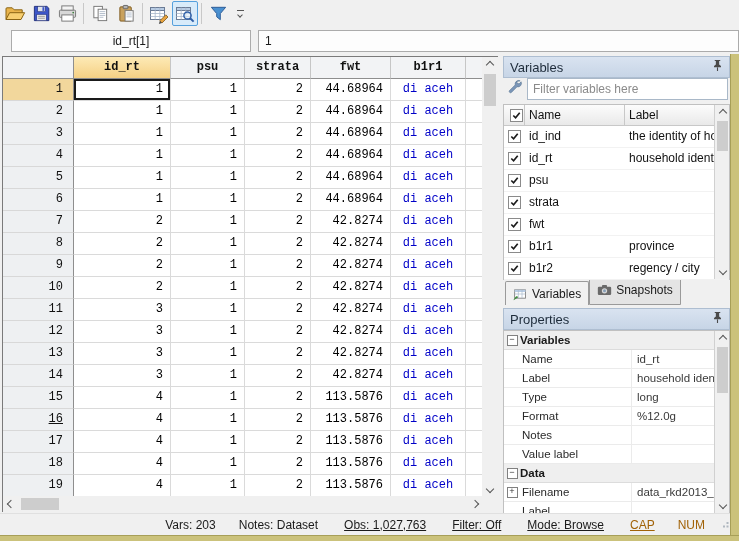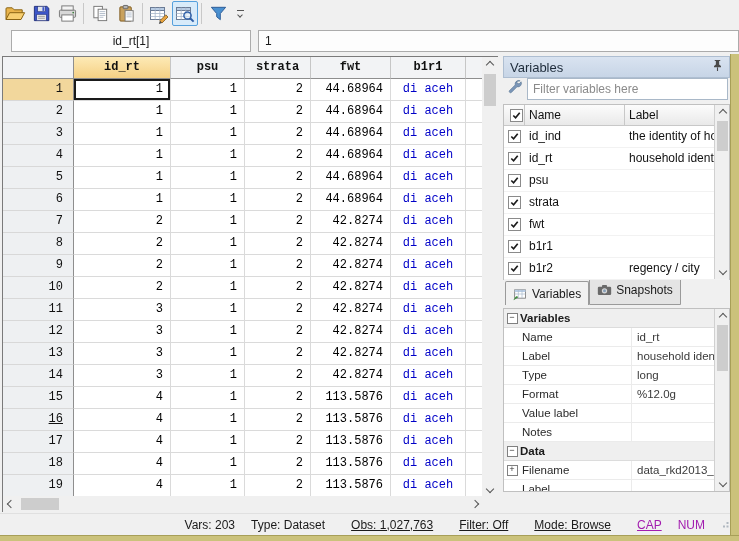--- a/index.html
+++ b/index.html
@@ -86,23 +86,23 @@
   .pr-row { display:flex; height:19px; border-bottom:1px solid #ebebeb; background:#fff; }
   .pr-gutter { width:16px; display:flex; align-items:center; justify-content:center; }
   .pr-label { width:112px; line-height:18px; padding-left:2px; color:#2a2a2a; white-space:nowrap; overflow:hidden; border-right:1px solid #ebebeb; font-size:11.5px; }
   .pr-value { flex:1; line-height:18px; padding-left:5px; color:#3a3a3a; white-space:nowrap; overflow:hidden; font-size:11.5px; }
   .pr-section .pr-sec-label { font-weight:bold; color:#1a1a1a; font-size:11.5px; }
   .boxctl { width:11px; height:11px; border:1px solid #808080; background:#fff; font-size:9px; line-height:9px; text-align:center; color:#333; font-family:"Liberation Mono",monospace; }
   .props-body .vscroll { right:0; top:0; height:182px; border-left:1px solid #d0d0d0; width:15px; }
 
   
   .statusbar { position:absolute; left:0; top:513px; width:739px; height:22px; background:#f0f0f0; border-top:1px solid #e0e0e0; display:flex; align-items:center; justify-content:flex-end; padding-right:34px; color:#1a1a1a; font-size:12px; }
-  .sb-item { margin-left:16px; }
+  .sb-item { margin-left:23px; }
   .sb-item.gap { margin-left:26px;text-decoration:underline; }
-  .sb-item.dim { color:#a21caf; }
+  .sb-item.dim { color:#a16207; }
   .grip { position:absolute; right:6px; bottom:4px; }
 
   
   .olive-right { position:absolute; right:0; top:54px; width:9px; height:481px; background:#cbc27b; border-left:1px solid #a79f58; }
   .olive-bottom { position:absolute; left:0; bottom:0; width:739px; height:6px; background:#cbc27b; border-top:1px solid #a79f58; }
 </style>
 </head>
 <body>
 
 <div class="window">
@@ -496,20 +496,21 @@
             </div>
             <div class="vt-row">
               <div class="vt-col-cb">
                 <span class="checkbox">
                   <svg width="11" height="11" viewBox="0 0 12 12">
                     <path d="M2.5,6 l2.5,2.5 4.5,-5.5" fill="none" stroke="#1a1a1a" stroke-width="1.8"></path>
                   </svg>
                 </span>
               </div>
               <div class="vt-col-name">b1r1</div>
+              <div class="vt-col-label">province</div>
             </div>
             <div class="vt-row">
               <div class="vt-col-cb">
                 <span class="checkbox">
                   <svg width="11" height="11" viewBox="0 0 12 12">
                     <path d="M2.5,6 l2.5,2.5 4.5,-5.5" fill="none" stroke="#1a1a1a" stroke-width="1.8"></path>
                   </svg>
                 </span>
               </div>
               <div class="vt-col-name">b1r2</div>
@@ -546,20 +547,29 @@
                 <circle cx="9" cy="8" r="3.2" fill="#d8d8d8"></circle>
                 <circle cx="9" cy="8" r="1.8" fill="#88a0b8"></circle>
               </svg>
             </span>
             <span>Snapshots</span>
           </div>
         </div>
     </div>
 
     <div class="props-panel">
+      <div class="panel-title">
+        <span>Properties</span>
+        <span class="pin">
+          <svg width="11" height="13" viewBox="0 0 12 14">
+              <path d="M3,1 h6 v1.2 h-1.2 v3.8 l2,1.6 v1.4 h-7.6 v-1.4 l2,-1.6 v-3.8 h-1.2 z" fill="#4a4a4a"></path>
+              <line x1="6" y1="9" x2="6" y2="13" stroke="#4a4a4a" stroke-width="1.2"></line>
+            </svg>
+        </span>
+      </div>
       <div class="props-body">
         <div class="pr-content" id="props-content">
             <div class="pr-section">
               <div class="pr-gutter">
                 <span class="boxctl">−</span>
               </div>
               <span class="pr-sec-label">Variables</span>
             </div>
             <div class="pr-row">
               <div class="pr-gutter"></div>
@@ -576,26 +586,26 @@
               <div class="pr-label">Type</div>
               <div class="pr-value">long</div>
             </div>
             <div class="pr-row">
               <div class="pr-gutter"></div>
               <div class="pr-label">Format</div>
               <div class="pr-value">%12.0g</div>
             </div>
             <div class="pr-row">
               <div class="pr-gutter"></div>
+              <div class="pr-label">Notes</div>
+              <div class="pr-value"></div>
+            </div>
+            <div class="pr-row">
+              <div class="pr-gutter"></div>
               <div class="pr-label">Value label</div>
-              <div class="pr-value"></div>
-            </div>
-            <div class="pr-row">
-              <div class="pr-gutter"></div>
-              <div class="pr-label">Notes</div>
               <div class="pr-value"></div>
             </div>
             <div class="pr-section">
               <div class="pr-gutter">
                 <span class="boxctl">−</span>
               </div>
               <span class="pr-sec-label">Data</span>
             </div>
             <div class="pr-row">
               <div class="pr-gutter">
@@ -618,21 +628,21 @@
           <div class="sb-arrow" style="bottom:0; width:15px;">
               <span class="chev down"></span>
             </div>
         </div>
       </div>
     </div>
   </div>
 
   <div class="statusbar">
     <span class="sb-item">Vars: 203</span>
-    <span class="sb-item">Type: Dataset</span>
+    <span class="sb-item">Notes: Dataset</span>
     <span class="sb-item gap">Obs: 1,027,763</span>
     <span class="sb-item gap">Filter: Off</span>
     <span class="sb-item gap">Mode: Browse</span>
     <span class="sb-item gap dim">CAP</span>
     <span class="sb-item dim">NUM</span>
     <span class="grip">
       <svg width="10" height="10" viewBox="0 0 10 10">
           <g fill="#b0b8c0">
             <rect x="7" y="0.5" width="2" height="2"></rect>
             <rect x="7" y="4" width="2" height="2"></rect>

